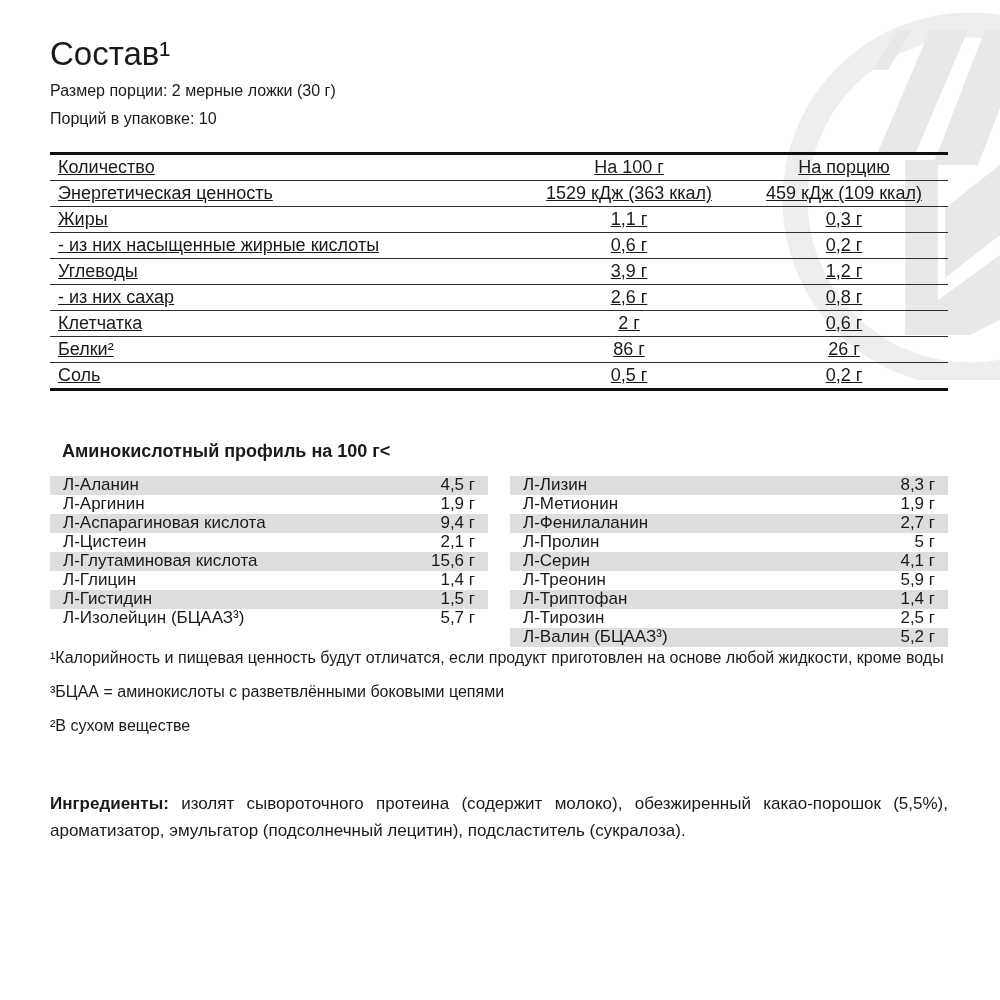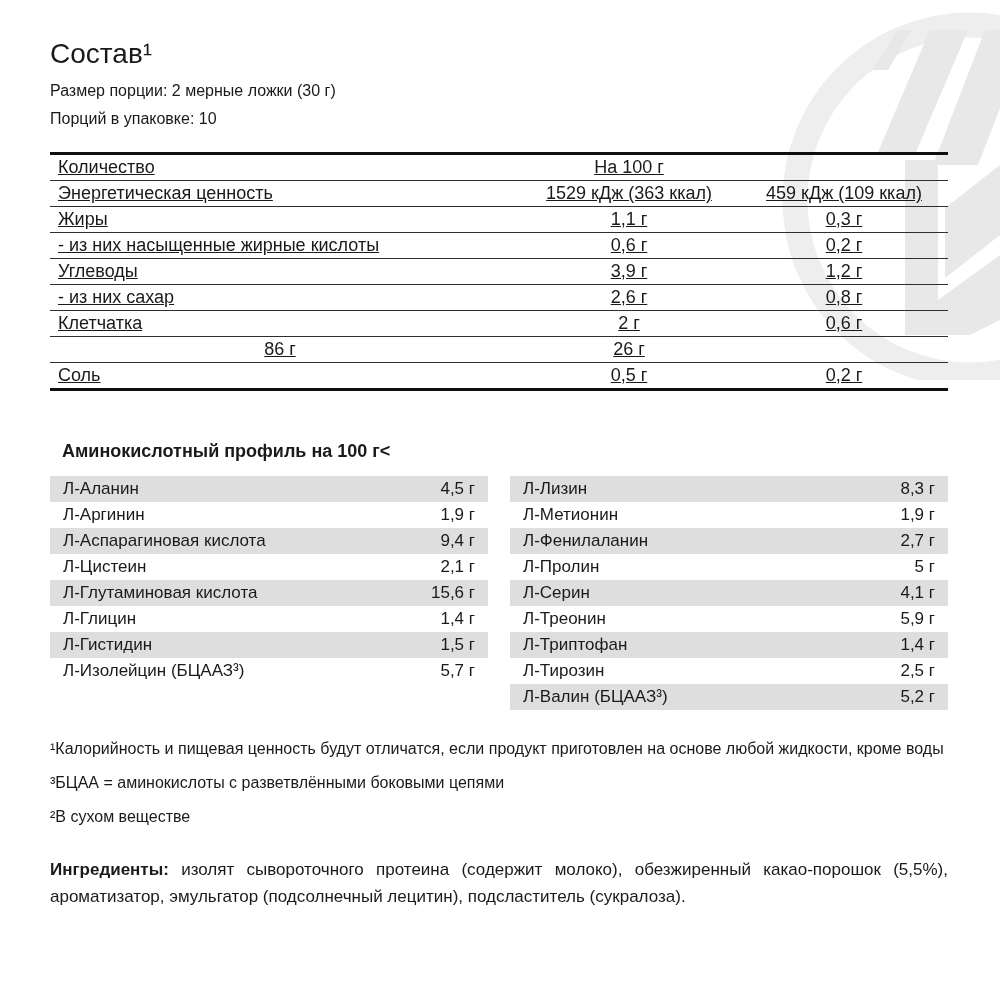--- a/index.html
+++ b/index.html
@@ -12,43 +12,43 @@
   }
   html,body{margin:0;padding:0;}
   body{
     width:1000px;height:1000px;position:relative;overflow:hidden;
     background:#ffffff;color:var(--text);
     font-family:"Liberation Sans", sans-serif;
   }
   .watermark{position:absolute;top:0;left:740px;width:260px;height:380px;z-index:0;}
   .page{position:relative;z-index:1;padding:38px 52px 0 50px;}
 
-  h1.title{font-size:28px;font-weight:normal;margin:0 0 7px;line-height:32px;}
+  h1.title{font-size:33px;font-weight:normal;margin:0 0 7px;line-height:32px;}
   p.sub{font-size:16px;margin:0;line-height:28px;}
 
   .ntable{margin-top:19px;border-top:3px solid var(--border-thick);border-bottom:3px solid var(--border-thick);}
   .nrow{display:grid;grid-template-columns:1fr 230px 200px;height:25px;line-height:25px;
         font-size:18px;border-bottom:1px solid var(--border-thin);text-decoration:underline;}
   .nrow:last-child{border-bottom:none;}
   .ncell{white-space:nowrap;overflow:hidden;}
   .ncell.lab{padding-left:8px;}
   .ncell.num{text-align:center;padding-right:8px;}
 
   h2.amino-heading{font-size:18px;font-weight:bold;margin:49px 12px 14px;line-height:22px;}
 
   .amino{display:grid;grid-template-columns:1fr 1fr;column-gap:22px;}
   .acol{display:block;}
-  .arow{display:flex;justify-content:space-between;align-items:center;height:26px;
+  .arow{display:flex;justify-content:space-between;align-items:flex-end;height:19px;
         font-size:17px;padding:0 13px;white-space:nowrap;}
   .arow.striped{background:var(--stripe);}
 
   .foot{font-size:16px;line-height:22px;margin:0 0 12px;}
-  .foot.first{margin-top:28px;}
-
-  .ingredients{margin-top:28px;font-size:17px;line-height:27px;text-align:justify;}
+  .foot.first{}
+
+  .ingredients{margin-top:53px;font-size:17px;line-height:27px;text-align:justify;}
   .ingredients strong{font-weight:bold;}
 </style>
 </head>
 <body>
 
 <svg class="watermark" viewBox="0 0 260 380" aria-hidden="true">
   <circle cx="230" cy="200" r="175" fill="none" stroke="var(--wm-ring)" stroke-width="25"></circle>
   <g fill="var(--wm)">
     <polygon points="133,70 157,30 172,30 148,70"></polygon>
     <polygon points="190,30 228,30 176,152 138,152"></polygon>
@@ -62,20 +62,21 @@
 <main class="page">
 
   <h1 class="title">Состав¹</h1>
   <p class="sub">Размер порции: 2 мерные ложки (30 г)</p>
   <p class="sub">Порций в упаковке: 10</p>
 
   <div class="ntable">
     <div class="nrow">
       <div class="ncell lab">Количество</div>
       <div class="ncell num">На 100 г</div>
+      <div class="ncell num">На порцию</div>
     </div>
     <div class="nrow">
       <div class="ncell lab">Энергетическая ценность</div>
       <div class="ncell num">1529 кДж (363 ккал)</div>
       <div class="ncell num">459 кДж (109 ккал)</div>
     </div>
     <div class="nrow">
       <div class="ncell lab">Жиры</div>
       <div class="ncell num">1,1 г</div>
       <div class="ncell num">0,3 г</div>
@@ -94,20 +95,21 @@
       <div class="ncell lab">- из них сахар</div>
       <div class="ncell num">2,6 г</div>
       <div class="ncell num">0,8 г</div>
     </div>
     <div class="nrow">
       <div class="ncell lab">Клетчатка</div>
       <div class="ncell num">2 г</div>
       <div class="ncell num">0,6 г</div>
     </div>
     <div class="nrow">
+      <div class="ncell lab">Белки²</div>
       <div class="ncell num">86 г</div>
       <div class="ncell num">26 г</div>
     </div>
     <div class="nrow">
       <div class="ncell lab">Соль</div>
       <div class="ncell num">0,5 г</div>
       <div class="ncell num">0,2 г</div>
     </div>
   </div>
 

